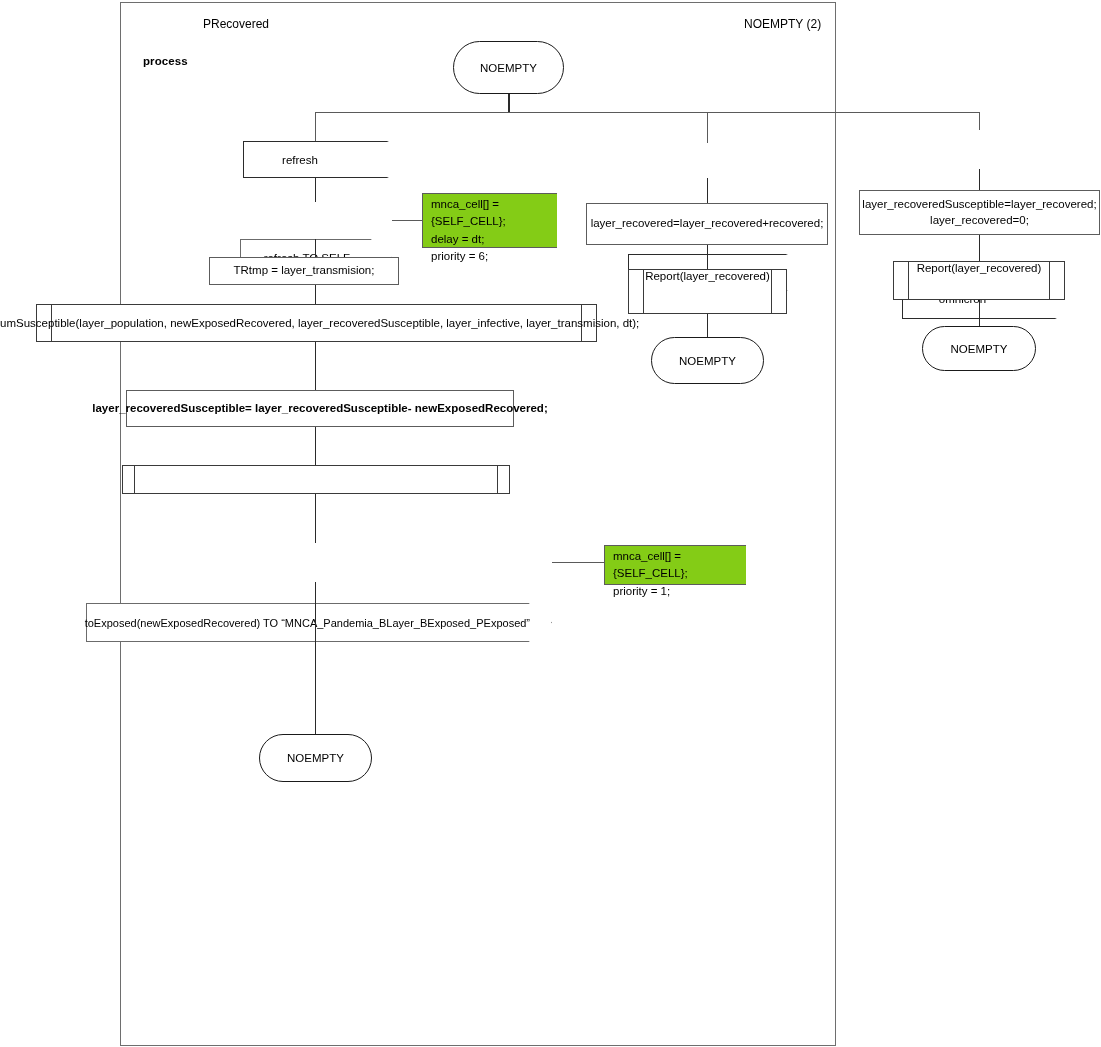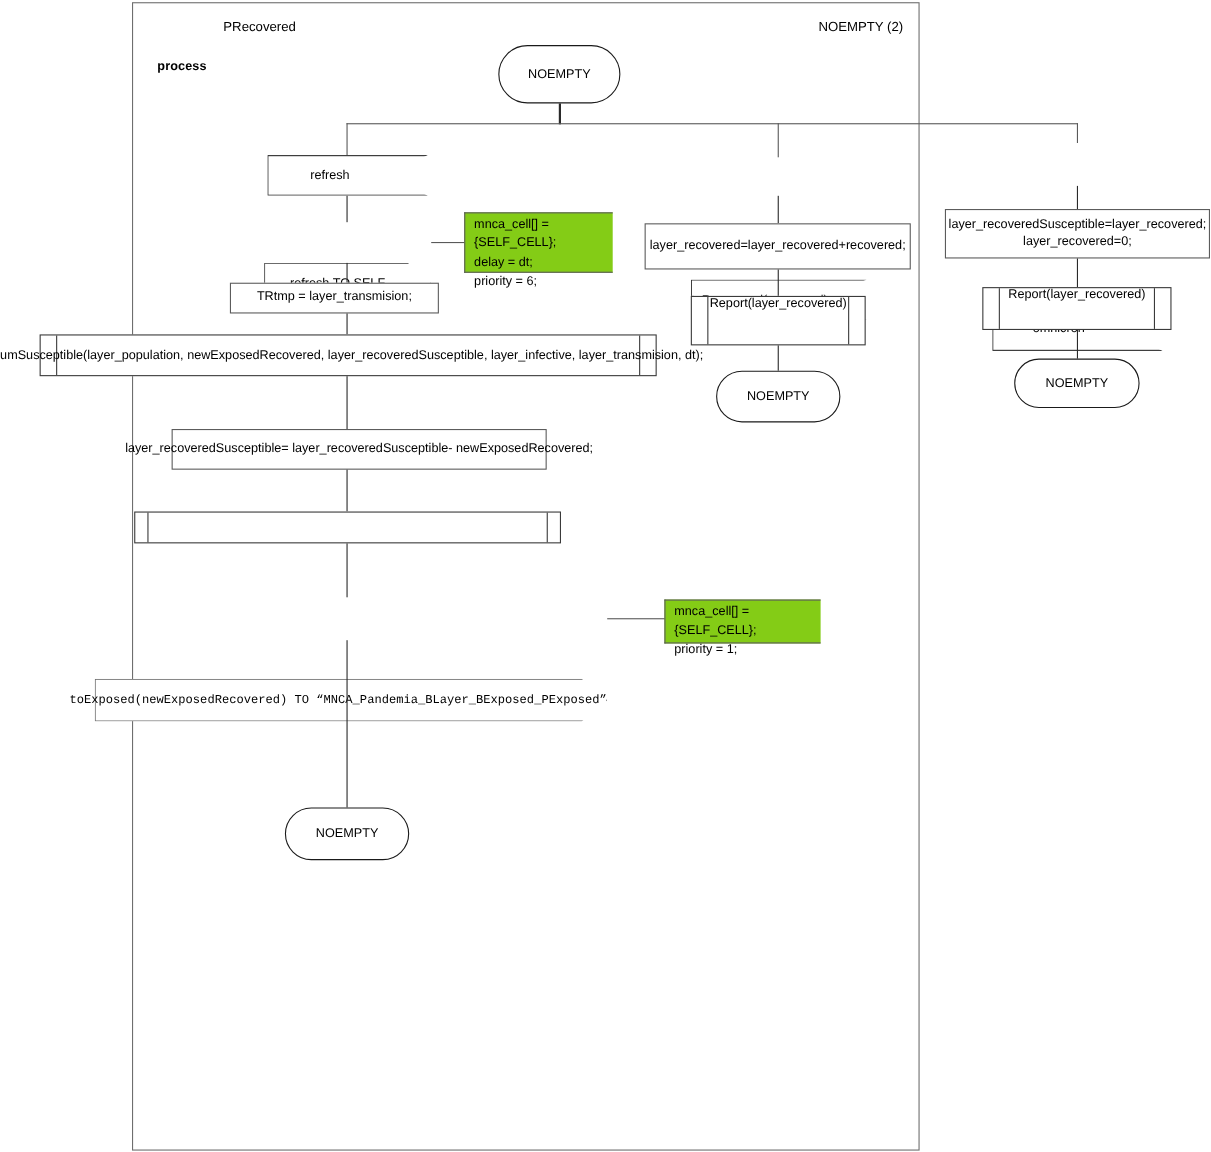--- a/index.html
+++ b/index.html
@@ -106,32 +106,32 @@
   </div>
   <div class="abs vline" style="left:315px;top:285px;height:19px;"></div>
 
   <div class="abs proc overflow" style="left:36px;top:304px;width:561px;height:38px;">
     <span class="bar-l" style="left:14px;"></span>
     <span class="bar-r" style="right:14px;"></span>
     <span style="position:absolute;left:50%;top:50%;transform:translate(-50%,-50%);white-space:nowrap;">numSusceptible(layer_population, newExposedRecovered, layer_recoveredSusceptible, layer_infective, layer_transmision, dt);</span>
   </div>
   <div class="abs vline" style="left:315px;top:342px;height:48px;"></div>
 
-  <div class="abs task overflow" style="left:156px;top:390px;width:341px;height:37px;">
+  <div class="abs task overflow" style="left:126px;top:390px;width:388px;height:37px;font-weight:bold;">
     <span style="position:absolute;left:50%;top:50%;transform:translate(-50%,-50%);white-space:nowrap;">layer_recoveredSusceptible= layer_recoveredSusceptible- newExposedRecovered;</span>
   </div>
   <div class="abs vline" style="left:315px;top:427px;height:38px;"></div>
 
   <div class="abs proc overflow" style="left:122px;top:465px;width:388px;height:29px;">
     <span class="bar-l" style="left:11px;"></span>
     <span class="bar-r" style="right:11px;"></span>
   </div>
   <div class="abs vline" style="left:315px;top:494px;height:49px;"></div>
 
-  <div class="abs sig-out" style="left:86px;top:543px;width:466px;height:39px;font-family:Liberation Mono, monospace;">
+  <div class="abs sig-out" style="left:86px;top:529px;width:466px;height:39px;">
     <div class="shape" style="clip-path:polygon(0 0, 95% 0, 100% 50%, 95% 100%, 0 100%);"></div>
     <div class="txt" style="padding-right:5%;font-size:11px;">toExposed(newExposedRecovered) TO “MNCA_Pandemia_BLayer_BExposed_PExposed”</div>
   </div>
   <div class="abs hline" style="left:552px;top:562px;width:53px;"></div>
   <div class="abs comment" style="left:604px;top:545px;width:142px;height:40px;">mnca_cell[] = {SELF_CELL};
 priority = 1;</div>
 
   <div class="abs vline" style="left:315px;top:582px;height:152px;"></div>
 
   <div class="abs state" style="left:259px;top:734px;width:113px;height:48px;">

